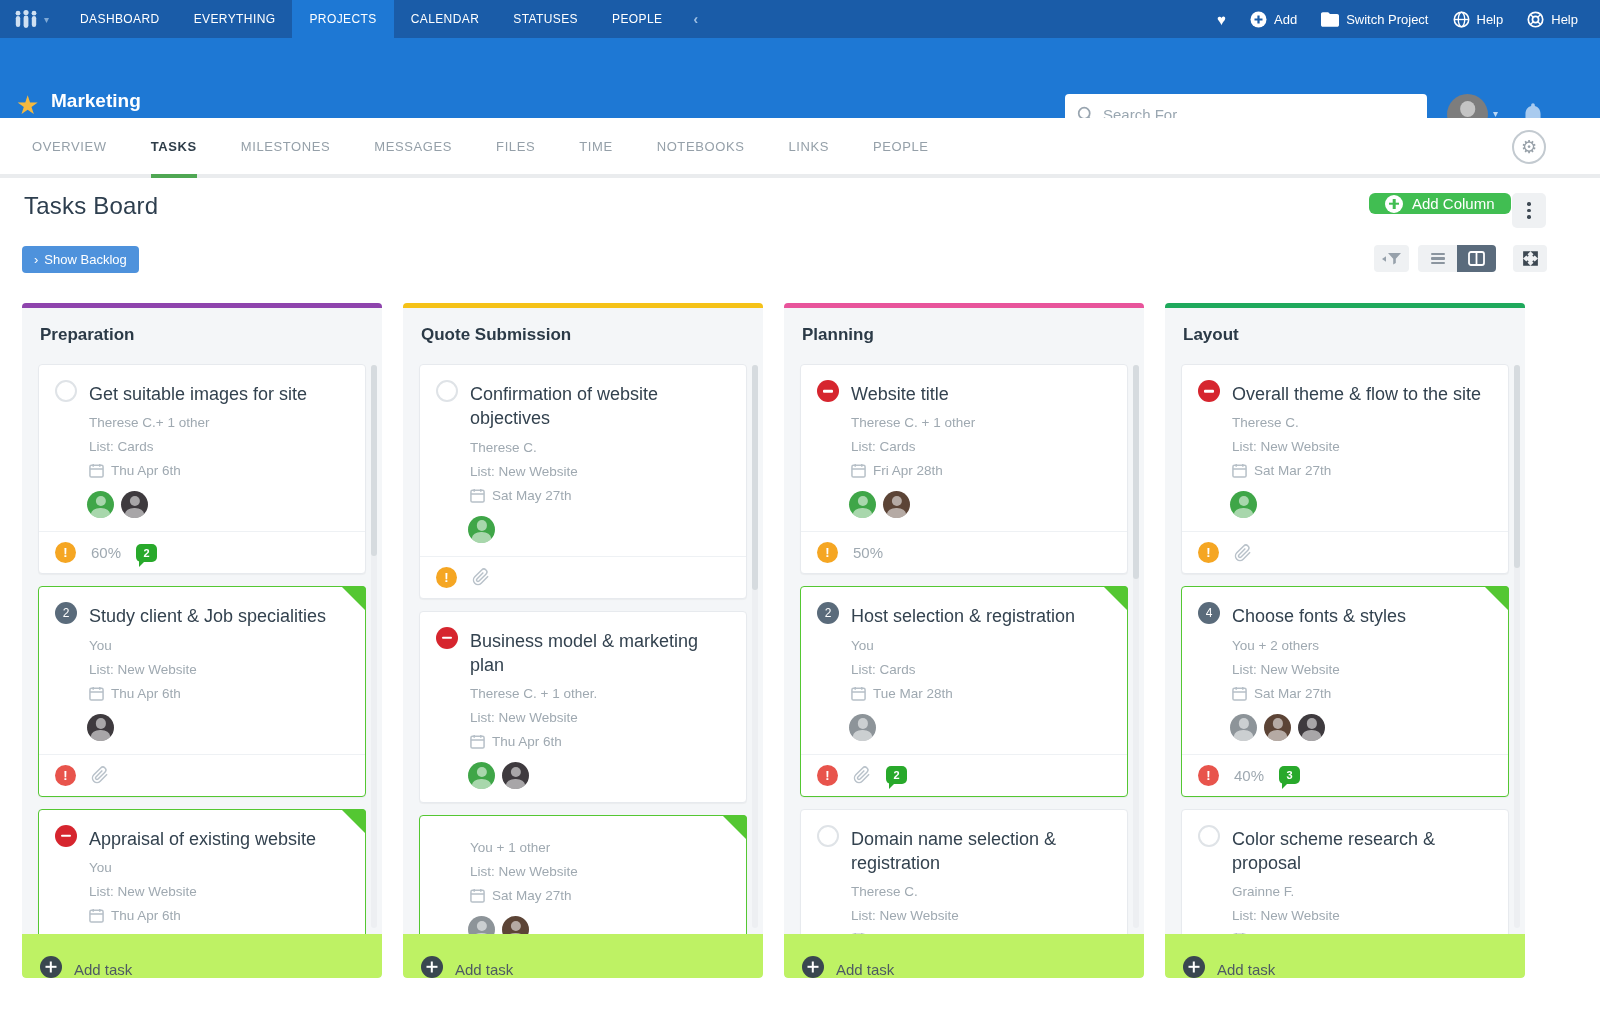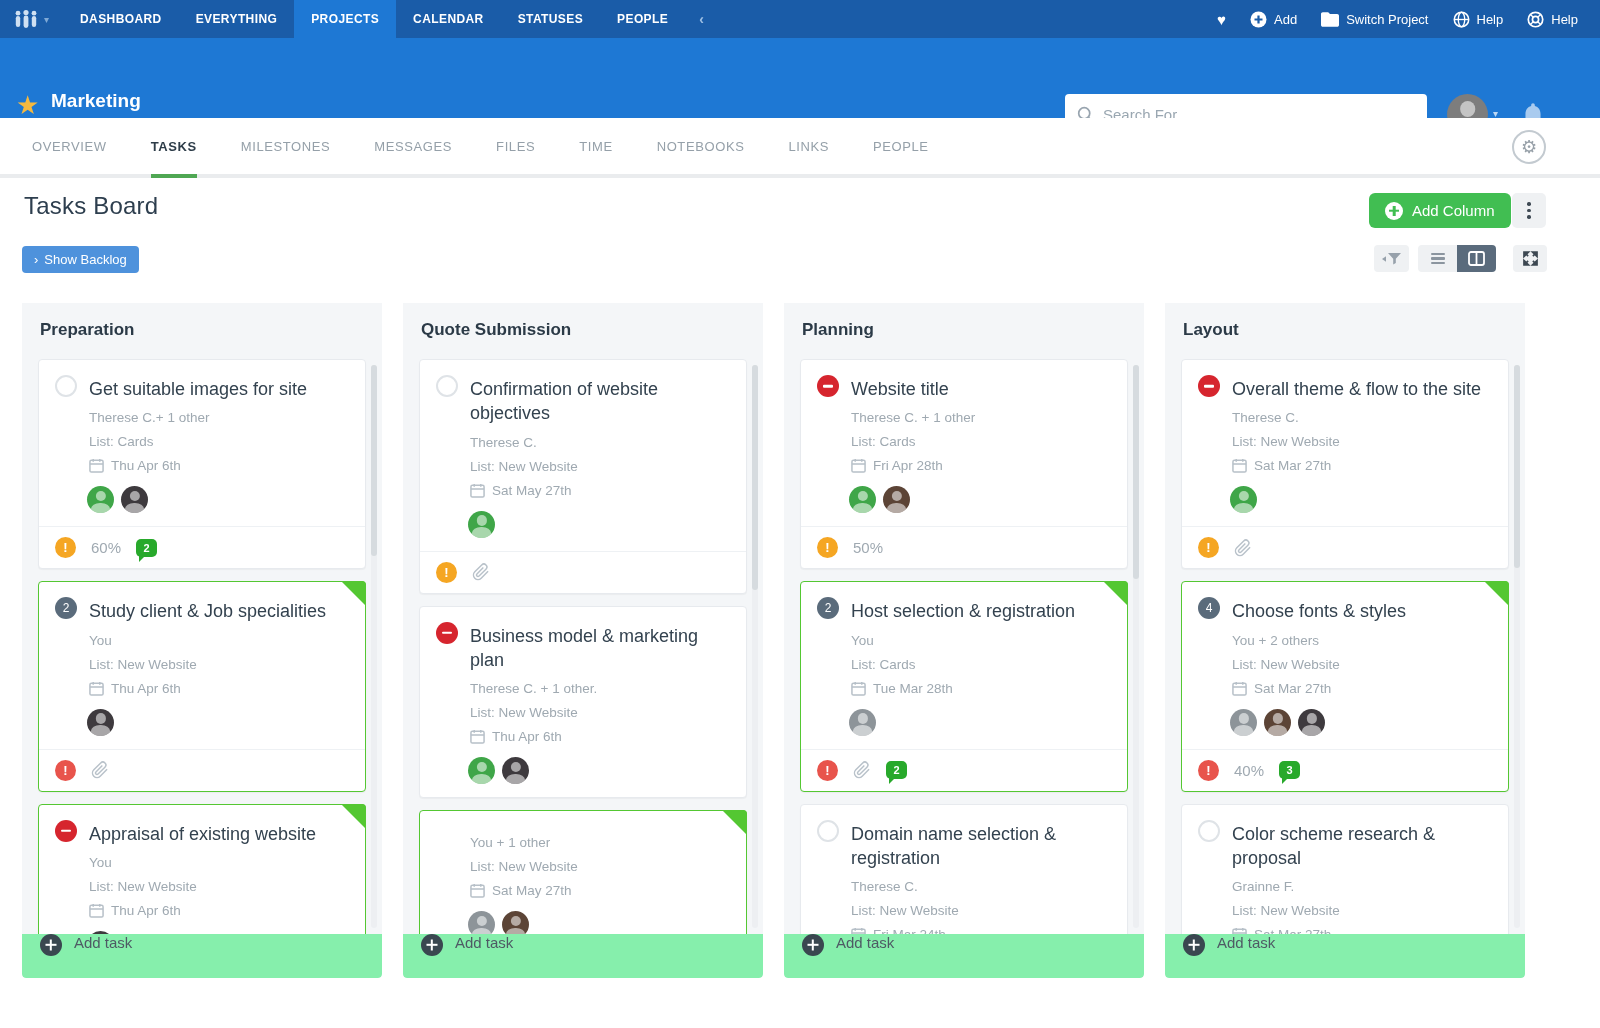--- a/index.html
+++ b/index.html
@@ -7,21 +7,21 @@
               font-family:"Liberation Sans", sans-serif; }
   .stage { position:relative; width:1600px; height:1028px; background:#fff; }
 
   
   .topnav { position:absolute; left:0; top:0; width:1600px; height:38px;
             background:#1A5CA8; display:flex; align-items:stretch; color:#fff; }
   .logo-wrap { display:flex; align-items:center; gap:6px; padding:0 14px 0 14px; }
   .logo-chev { color:#7FA9D6; font-size:10px; }
   .nav-items { display:flex; align-items:stretch; }
   .nav-item { display:flex; align-items:center; padding:0 17px; font-size:12px;
-              font-weight:bold; letter-spacing:.4px; cursor:pointer; }
+              font-weight:normal; letter-spacing:.4px; cursor:pointer; }
   .nav-item.active { background:#1E78D4; }
   .nav-collapse { display:flex; align-items:center; padding:0 14px; color:#9FC0E4; font-size:14px; font-weight:bold; }
   .topnav-right { margin-left:auto; display:flex; align-items:center; gap:24px; padding-right:22px; }
   .tr-item { display:flex; align-items:center; gap:7px; font-size:13px; color:#fff; cursor:pointer; }
   .heart-glyph { font-size:15px; }
 
   
   .projbar { position:absolute; left:0; top:38px; width:1600px; height:80px; background:#1E78D4; }
   .star-glyph { position:absolute; left:16px; top:52px; font-size:26px; color:#F5B940; }
   .proj-name { position:absolute; left:51px; top:52px; font-size:19px; font-weight:bold; color:#fff; }
@@ -46,21 +46,21 @@
   .tabs { position:absolute; left:32px; top:0; height:60px; display:flex; gap:44px; }
   .tab { display:flex; align-items:center; height:60px; font-size:13px; letter-spacing:.6px;
          color:#95A0A9; cursor:pointer; border-bottom:4px solid transparent; margin-bottom:-4px; }
   .tab.active { color:#2E3D49; font-weight:bold; border-bottom-color:#4FA753; }
   .gearbtn { position:absolute; left:1512px; top:130px; width:34px; height:34px; border-radius:50%;
              border:2px solid #C3CAD0; display:flex; align-items:center; justify-content:center;
              color:#98A1A9; font-size:18px; cursor:pointer; background:#fff; }
 
   
   .page-title { position:absolute; left:24px; top:192px; font-size:24px; color:#2D3E4E; letter-spacing:.2px; }
-  .addcol-btn { position:absolute; left:1369px; top:193px; height:35px; padding:0 16px; background:#41BE52;
+  .addcol-btn { position:absolute; left:1369px; top:193px; height:21px; padding:0 16px; background:#41BE52;
                 border:none; border-radius:6px; color:#fff; font-size:15px; display:flex; align-items:center;
                 gap:9px; cursor:pointer; font-family:"Liberation Sans", sans-serif; }
   .plus-knockout { width:18px; height:18px; border-radius:50%; background:#fff; position:relative; display:inline-block; }
   .plus-knockout:before, .plus-knockout:after { content:""; position:absolute; background:#41BE52; left:50%; top:50%; }
   .plus-knockout:before { width:10px; height:2.6px; transform:translate(-50%,-50%); }
   .plus-knockout:after  { width:2.6px; height:10px; transform:translate(-50%,-50%); }
   .kebab-btn { position:absolute; left:1512px; top:193px; width:34px; height:35px; background:#EFF1F3;
                border:none; border-radius:5px; display:flex; flex-direction:column; align-items:center;
                justify-content:center; gap:3px; cursor:pointer; }
   .kebab-btn i { width:3.4px; height:3.4px; border-radius:50%; background:#3F4A54; }
@@ -74,21 +74,21 @@
   .viewgroup { position:absolute; left:1418px; top:245px; display:flex; border-radius:4px; overflow:hidden; }
   .vbtn { width:39px; height:27px; border:none; display:flex; align-items:center; justify-content:center;
           cursor:pointer; background:#EFF1F3; }
   .vbtn.active { background:#5A6B7C; }
   .listlines { display:flex; flex-direction:column; gap:2.5px; }
   .listlines i { width:14px; height:2.2px; background:#8B959F; border-radius:1px; }
   .ctl.expand { left:1513px; width:34px; }
 
   
   .board { position:absolute; left:22px; top:303px; display:flex; gap:21px; }
-  .column { width:360px; height:675px; display:flex; flex-direction:row; position:relative; }
+  .column { width:360px; height:675px; display:flex; flex-direction:column; position:relative; }
   .colbar { height:5px; border-radius:4px 4px 0 0; }
   .colbar.purple { background:#8E44AD; } .colbar.yellow { background:#F5C218; }
   .colbar.pink { background:#E8549B; }  .colbar.green  { background:#1FA95C; }
   .colbody { flex:1; background:#F4F6F8; border-radius:0 0 4px 4px; display:flex; flex-direction:column; overflow:hidden; }
   .colhead { padding:17px 18px 13px; font-size:17px; font-weight:bold; color:#2B3A47; }
   .cards { flex:1; padding:6px 16px 0; overflow:hidden; }
   .col-scroll { position:absolute; right:5px; top:62px; bottom:50px; width:6px; background:#EDEFF2; border-radius:3px; cursor:pointer; }
   .col-scroll i { display:block; position:absolute; left:0; right:0; top:0; height:36%; background:#D6DBDF; border-radius:3px; }
 
   .card { background:#fff; border:1px solid #E7EAEE; border-radius:4px; margin-bottom:12px;
@@ -113,22 +113,22 @@
   .cfoot { border-top:1px solid #EEF1F4; padding:10px 16px; display:flex; align-items:center; gap:15px; }
   .warn { width:21px; height:21px; border-radius:50%; color:#fff; font-size:13px; font-weight:bold;
           display:flex; align-items:center; justify-content:center; }
   .warn.orange { background:#F5A623; } .warn.red { background:#E8544C; }
   .pct { font-size:15px; color:#9FA9B1; }
   .comment { min-width:21px; height:18px; padding:0 4px; background:#28A92B; border-radius:5px; color:#fff;
              font-size:11px; font-weight:bold; display:flex; align-items:center; justify-content:center;
              position:relative; }
   .comment:after { content:""; position:absolute; left:3px; bottom:-5px; border:4px solid transparent;
                    border-top-color:#28A92B; border-left-color:#28A92B; }
-  .addtask { flex:0 0 44px; display:flex; align-items:flex-start; gap:12px; padding:0 18px; cursor:pointer;
-             background:#86efac; border-radius:0 0 4px 4px; }
+  .addtask { flex:0 0 44px; display:flex; align-items:flex-end; gap:12px; padding:0 18px; cursor:pointer;
+             background:#bef264; border-radius:0 0 4px 4px; }
   .addtask .pl { width:22px; height:22px; border-radius:50%; background:#3A4750; position:relative; }
   .addtask .pl:before, .addtask .pl:after { content:""; position:absolute; background:#fff; left:50%; top:50%; }
   .addtask .pl:before { width:11px; height:2.4px; transform:translate(-50%,-50%); }
   .addtask .pl:after  { width:2.4px; height:11px; transform:translate(-50%,-50%); }
   .addtask span { font-size:15px; color:#4E5A64; }
   svg { display:block; }
 </style>
 </head>
 <body>
 

